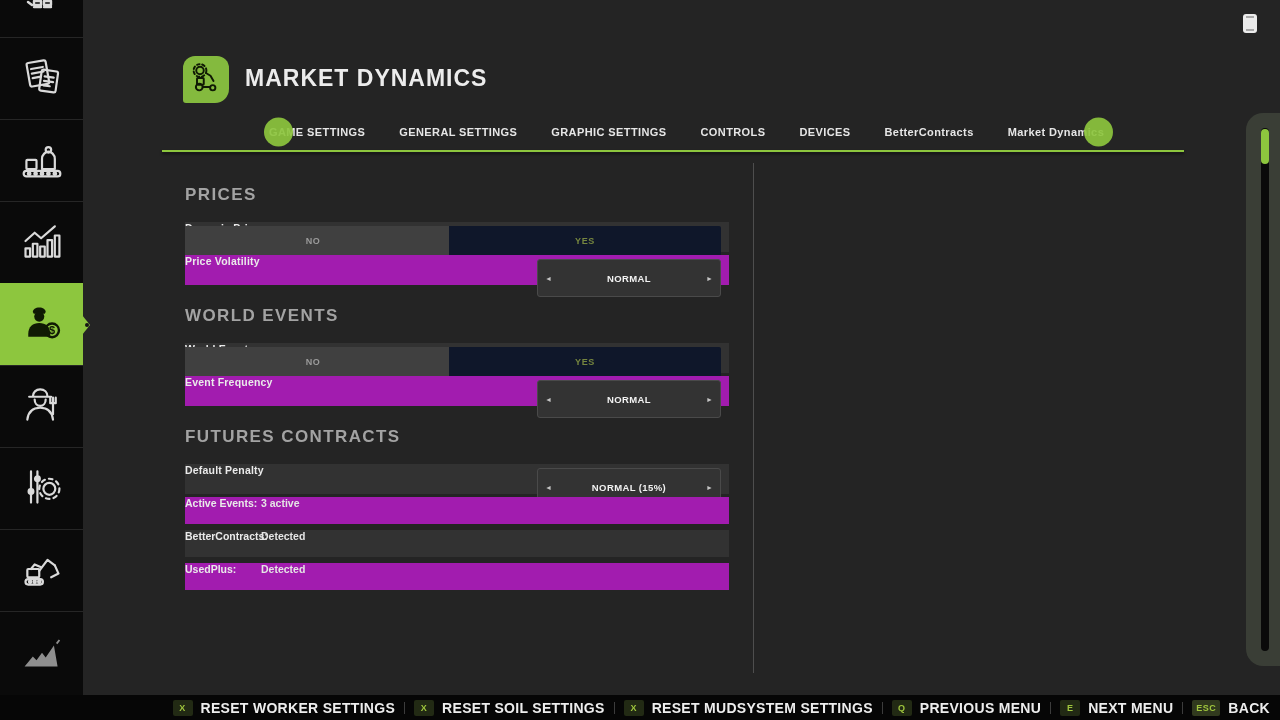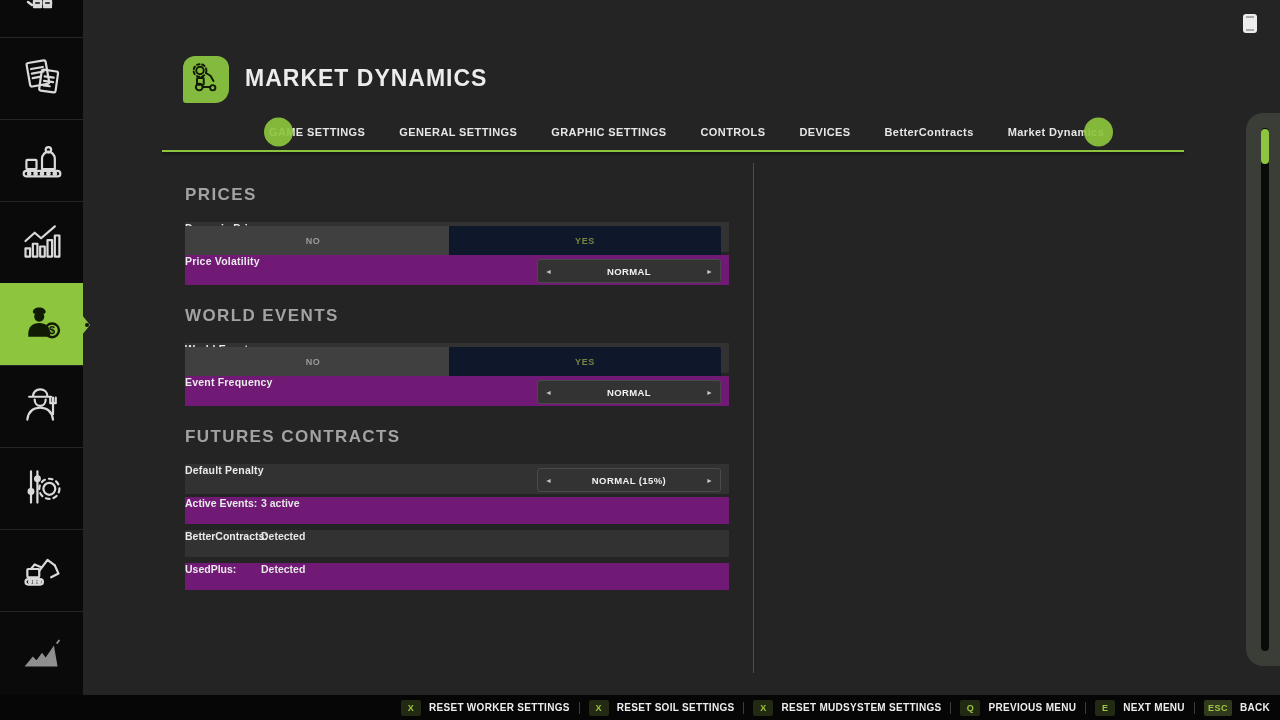--- a/index.html
+++ b/index.html
@@ -46,23 +46,23 @@
   .tab-circle.cr { right:-9px; }
   .tab-underline { position:absolute; left:162px; top:150px; width:1022px; height:2px;
       background:#8dc63e; box-shadow:0 2px 3px rgba(0,0,0,0.6); }
 
   
   .content { position:absolute; left:185px; top:163px; width:544px; height:510px; overflow:hidden; }
   .sec-title { font-size:17px; font-weight:600; color:#a3a3a3; letter-spacing:1.4px;
       margin:22px 0 18px 0; line-height:18px; }
   .sec-title.first { margin-top:23px; }
   .row { position:relative; height:30px; margin-bottom:3px; display:flex; align-items:flex-start; }
-  .row.a { background:#323232; } .row.b { background:#701a75; }
+  .row.a { background:#323232; } .row.b { background:#a21caf; }
   .row-label { font-size:10.5px; font-weight:bold; color:#eaeaea; letter-spacing:0.2px; }
-  .ctrl { position:absolute; right:8px; top:4px; width:184px; height:24px; }
+  .ctrl { position:absolute; right:8px; top:4px; width:184px; height:38px; }
   .toggle { display:flex; width:100%; height:100%; }
   .tg { flex:1; display:flex; align-items:center; justify-content:center;
       font-size:9px; font-weight:bold; letter-spacing:0.6px; cursor:pointer; }
   .tg.no  { background:#404040; color:#9b9b9b; border-radius:2px 0 0 2px; }
   .tg.yes { background:#0f172a; color:#76863f; border-radius:0 2px 2px 0; }
   .selector { width:100%; height:100%; background:#333333; border:1px solid #4a4a4a; border-radius:3px;
       display:flex; align-items:center; justify-content:space-between; padding:0 7px; position:relative; cursor:pointer; }
   .sel-arrow { font-size:7px; color:#c6c6c6; line-height:1; z-index:1; }
   .sel-value { position:absolute; left:0; right:0; text-align:center; font-size:9.5px;
       font-weight:bold; color:#f2f2f2; letter-spacing:0.4px; }
@@ -81,21 +81,21 @@
       background:#8dc63e; border-radius:4px; cursor:pointer; }
 
   
   .bottom-bar { position:absolute; left:0; top:695px; width:1280px; height:25px; background:#060606;
       display:flex; align-items:center; justify-content:flex-end; padding-right:10px; gap:9px; z-index:5; }
   .bb-item { display:flex; align-items:center; gap:8px; cursor:pointer; }
   .bb-key { min-width:20px; height:16px; padding:0 4px; background:#222a14; border-radius:2px;
       display:flex; align-items:center; justify-content:center;
       font-size:9px; font-weight:bold; color:#9fc63d; letter-spacing:0.5px; }
   .bb-key.esc { background:#313a1e; }
-  .bb-label { font-size:10px; font-weight:bold; color:#ededed; letter-spacing:0.3px; white-space:nowrap; }
+  .bb-label { font-size:14px; font-weight:bold; color:#ededed; letter-spacing:0.3px; white-space:nowrap; }
   .bb-sep { width:1px; height:12px; background:#3c3c3c; }
 
   .icon-stroke { fill:none; stroke:#dadada; stroke-width:2.4; stroke-linecap:round; stroke-linejoin:round; }
   .icon-stroke-dark { fill:none; stroke:#101a04; stroke-width:2.6; stroke-linecap:round; stroke-linejoin:round; }
 </style>
 </head>
 <body>
 
 <div id="screen">
 

